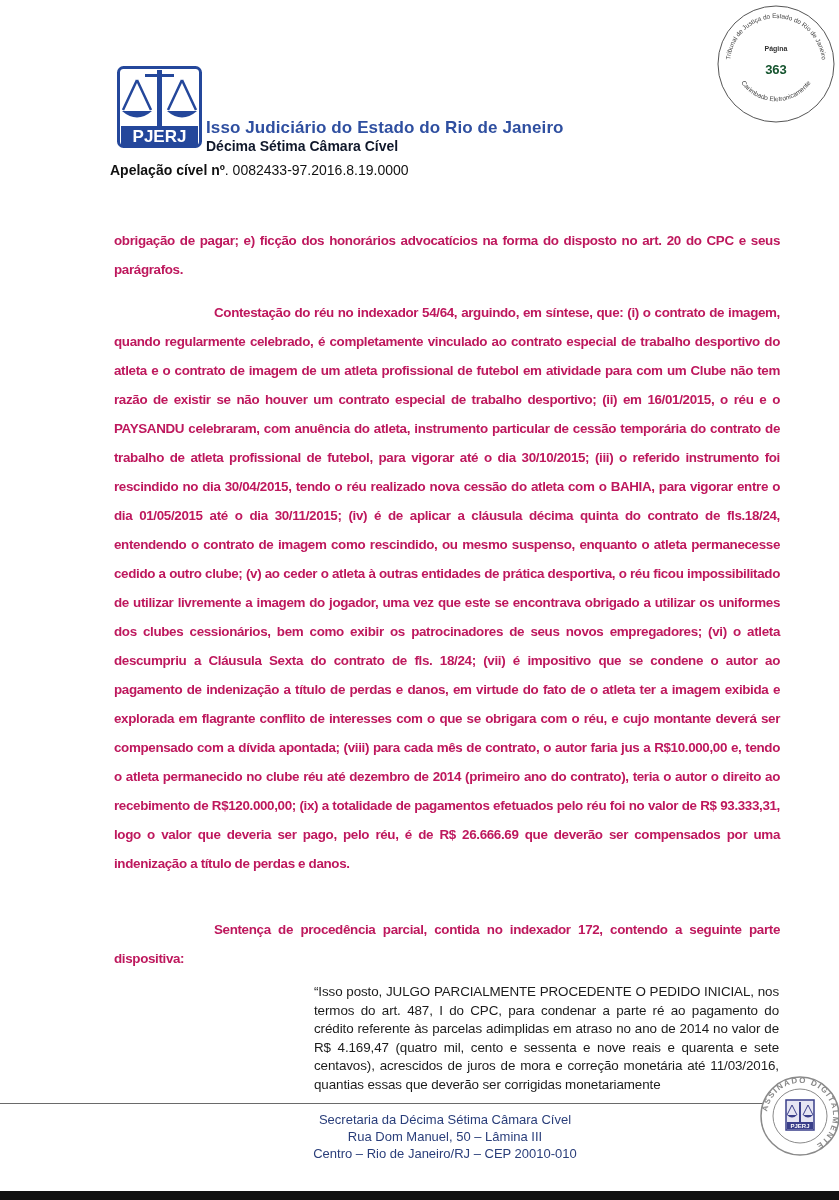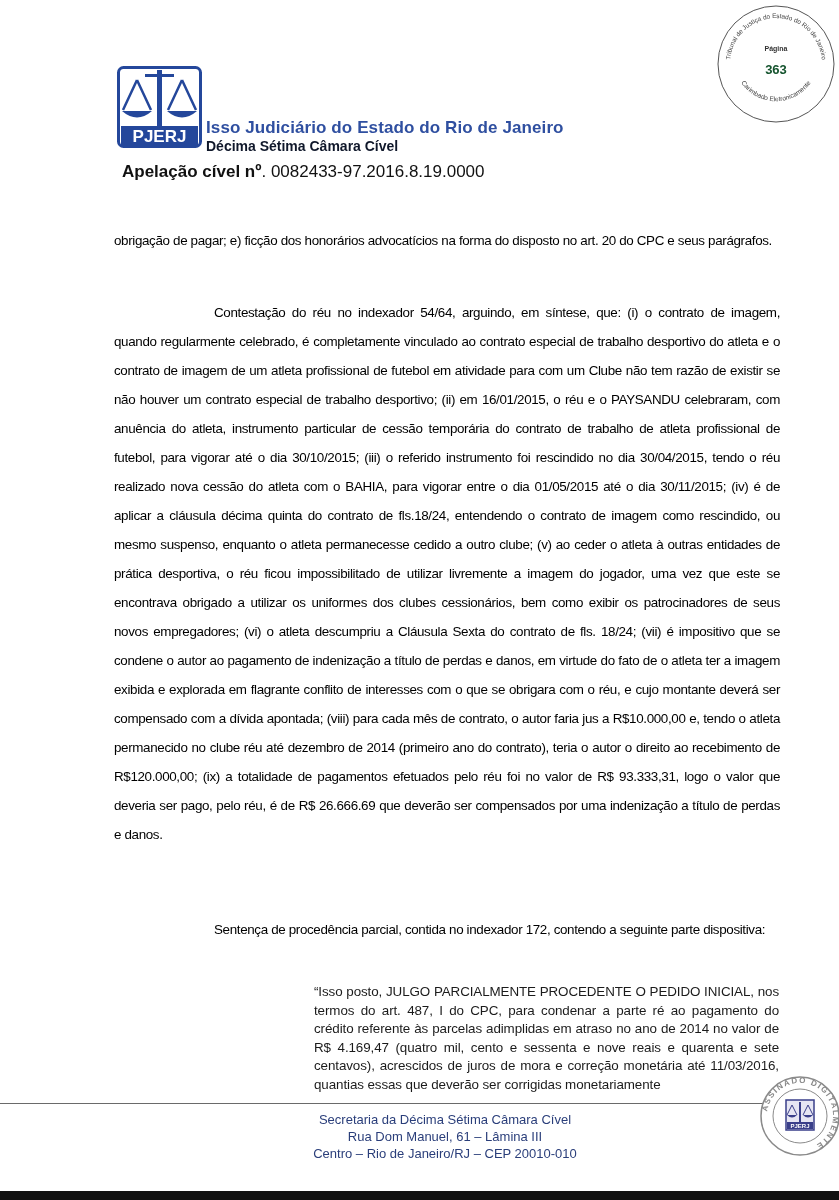--- a/index.html
+++ b/index.html
@@ -6,32 +6,32 @@
   body {
     width: 839px; height: 1200px; background: #ffffff; position: relative; overflow: hidden;
     font-family: "Liberation Sans", sans-serif; color: #1a1a1a;
   }
   .abs { position: absolute; }
 
   
   .logo { left: 117px; top: 66px; width: 85px; height: 82px; }
   .court-name { left: 206px; top: 118px; font-size: 17px; font-weight: bold; color: #2f4fa0; white-space: nowrap; letter-spacing: 0.1px; }
   .chamber-name { left: 206px; top: 138px; font-size: 14px; font-weight: bold; color: #0f172a; white-space: nowrap; }
-  .appeal-line { left: 122px; top: 162px; font-size: 17px; color: #111; white-space: nowrap; }
+  .appeal-line { left: 110px; top: 162px; font-size: 14px; color: #111; white-space: nowrap; }
   .appeal-line b { font-weight: bold; }
 
   
   .page-stamp { left: 714px; top: 2px; width: 124px; height: 124px; }
   .stamp-label { position: absolute; left: 0; width: 124px; top: 43px; text-align: center; font-size: 7px; font-weight: bold; color: #333; }
   .stamp-number { position: absolute; left: 0; width: 124px; top: 60px; text-align: center; font-size: 13px; font-weight: bold; color: #14532d; }
 
   
   .body-text {
     left: 114px; width: 666px; font-family: "Liberation Sans", sans-serif;
-    font-size: 13.4px; line-height: 29px; text-align: justify; color: #000000; letter-spacing: -0.35px;
+    font-size: 13.4px; line-height: 29px; text-align: justify; color: #be185d; letter-spacing: -0.35px; font-weight: bold;
   }
   .p1 { top: 226px; }
   .p2 { top: 298px; text-indent: 100px; }
   .p3 { top: 915px; text-indent: 100px; }
   .quote {
     left: 314px; top: 983px; width: 465px; font-size: 13.4px; line-height: 18.5px;
     text-align: justify; color: #1b1b1b; letter-spacing: -0.1px;
   }
 
   
@@ -83,21 +83,21 @@
 </div>
 
 <div class="abs body-text p1">obrigação de pagar; e) ficção dos honorários advocatícios na forma do disposto no art. 20 do CPC e seus parágrafos.</div>
 <div class="abs body-text p2">Contestação do réu no indexador 54/64, arguindo, em síntese, que: (i) o contrato de imagem, quando regularmente celebrado, é completamente vinculado ao contrato especial de trabalho desportivo do atleta e o contrato de imagem de um atleta profissional de futebol em atividade para com um Clube não tem razão de existir se não houver um contrato especial de trabalho desportivo; (ii) em 16/01/2015, o réu e o PAYSANDU celebraram, com anuência do atleta, instrumento particular de cessão temporária do contrato de trabalho de atleta profissional de futebol, para vigorar até o dia 30/10/2015; (iii) o referido instrumento foi rescindido no dia 30/04/2015, tendo o réu realizado nova cessão do atleta com o BAHIA, para vigorar entre o dia 01/05/2015 até o dia 30/11/2015; (iv) é de aplicar a cláusula décima quinta do contrato de fls.18/24, entendendo o contrato de imagem como rescindido, ou mesmo suspenso, enquanto o atleta permanecesse cedido a outro clube; (v) ao ceder o atleta à outras entidades de prática desportiva, o réu ficou impossibilitado de utilizar livremente a imagem do jogador, uma vez que este se encontrava obrigado a utilizar os uniformes dos clubes cessionários, bem como exibir os patrocinadores de seus novos empregadores; (vi) o atleta descumpriu a Cláusula Sexta do contrato de fls. 18/24; (vii) é impositivo que se condene o autor ao pagamento de indenização a título de perdas e danos, em virtude do fato de o atleta ter a imagem exibida e explorada em flagrante conflito de interesses com o que se obrigara com o réu, e cujo montante deverá ser compensado com a dívida apontada; (viii) para cada mês de contrato, o autor faria jus a R$10.000,00 e, tendo o atleta permanecido no clube réu até dezembro de 2014 (primeiro ano do contrato), teria o autor o direito ao recebimento de R$120.000,00; (ix) a totalidade de pagamentos efetuados pelo réu foi no valor de R$ 93.333,31, logo o valor que deveria ser pago, pelo réu, é de R$ 26.666.69 que deverão ser compensados por uma indenização a título de perdas e danos.</div>
 <div class="abs body-text p3">Sentença de procedência parcial, contida no indexador 172, contendo a seguinte parte dispositiva:</div>
 <div class="abs quote">“Isso posto, JULGO PARCIALMENTE PROCEDENTE O PEDIDO INICIAL, nos termos do art. 487, I do CPC, para condenar a parte ré ao pagamento do crédito referente às parcelas adimplidas em atraso no ano de 2014 no valor de R$ 4.169,47 (quatro mil, cento e sessenta e nove reais e quarenta e sete centavos), acrescidos de juros de mora e correção monetária até 11/03/2016, quantias essas que deverão ser corrigidas monetariamente</div>
 
 <div class="abs footer-rule"></div>
 <div class="abs footer">
   <div>Secretaria da Décima Sétima Câmara Cível</div>
-  <div>Rua Dom Manuel, 61 – Lâmina III</div>
+  <div>Rua Dom Manuel, 50 – Lâmina III</div>
   <div>Centro – Rio de Janeiro/RJ – CEP 20010-010</div>
 </div>
 
 <div class="abs seal">
   <svg width="82" height="86" viewBox="0 0 82 86">
     <defs>
       <path id="sealArc" d="M10 43 A33 33 0 1 1 76 43 A33 33 0 1 1 10 43"></path>
     </defs>
     <circle cx="43" cy="43" r="39" fill="#ffffff" stroke="#8a8a8a" stroke-width="1.5"></circle>
     <circle cx="43" cy="43" r="27" fill="none" stroke="#8a8a8a" stroke-width="1"></circle>

